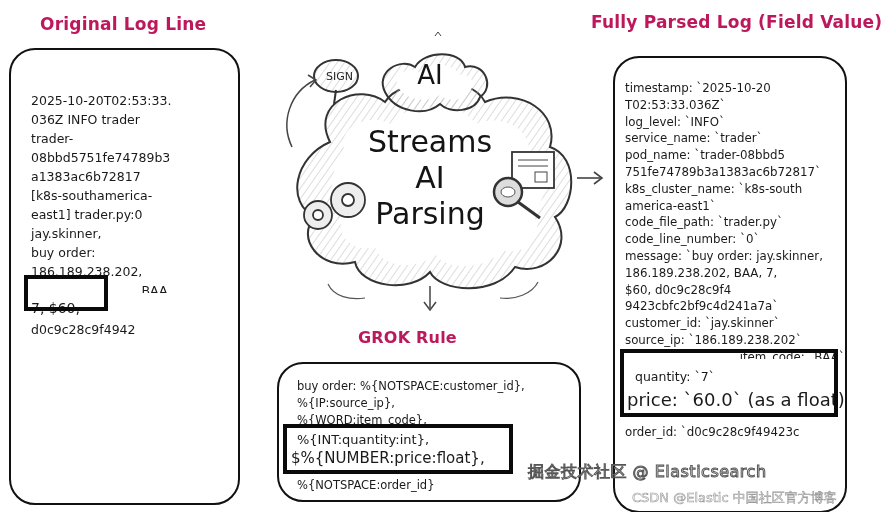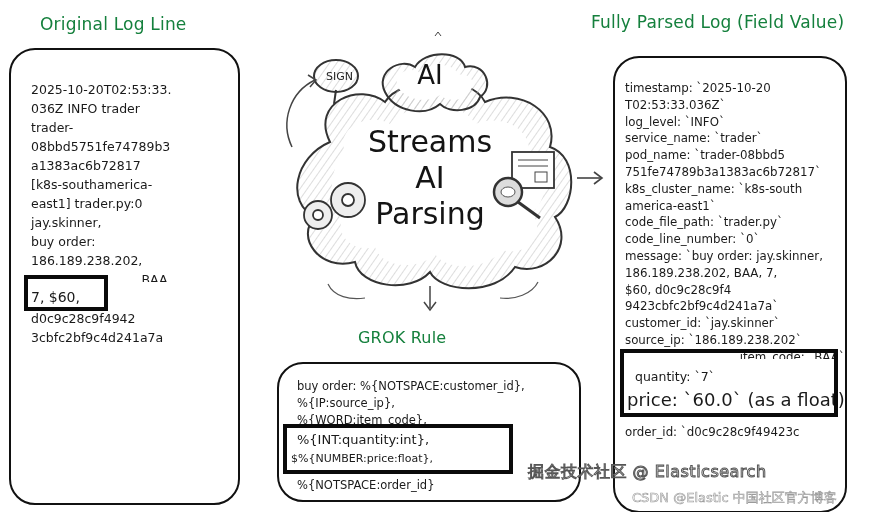--- a/index.html
+++ b/index.html
@@ -1,49 +1,48 @@
 <!DOCTYPE html>
 <html><head>
 <meta charset="utf-8">
 <style>
   html, body { margin:0; padding:0; background:#ffffff; }
   body { width:888px; height:512px; position:relative; overflow:hidden;
          font-family:"DejaVu Sans", sans-serif; color:#1c1c1c; }
-  .title { position:absolute; font-size:17px; color:#15803d; letter-spacing:0.2px; }
+  .title { position:absolute; font-size:17px; color:#be185d; letter-spacing:0.2px;font-weight:bold; }
   .box { position:absolute; border:2px solid #111; border-radius:26px; background:#fff; }
   .mono { font-family:"DejaVu Sans", sans-serif; font-size:12.5px; line-height:19px; color:#1a1a1a; }
   .line { white-space:nowrap; display:block; }
   .highlight { position:absolute; border:4px solid #0a0a0a; background:transparent; }
   .cloud-wrap { position:absolute; left:270px; top:32px; width:320px; height:290px; }
   .cloud-text { position:absolute; left:0; width:100%; text-align:center; font-family:"DejaVu Sans", sans-serif; color:#141414; }
   .wm1 { position:absolute; left:528px; top:462px; font-size:16px; color:#ffffff;
          -webkit-text-stroke:1px #555; letter-spacing:0.5px; white-space:nowrap; }
   .wm2 { position:absolute; left:632px; top:489px; font-size:13px; color:#ffffff;
          -webkit-text-stroke:0.6px #9a9a9a; white-space:nowrap; }
 </style>
 </head>
 <body>
 
 <div class="title" style="left:40px; top:14px;">Original Log Line</div>
 <div class="box" style="left:9px; top:48px; width:227px; height:453px;">
-  <div class="mono" style="position:absolute; left:20px; top:30px;">
+  <div class="mono" style="position:absolute; left:20px; top:41px;">
     <span class="line">2025-10-20T02:53:33.</span>
     <span class="line">036Z INFO trader</span>
     <span class="line">trader-</span>
     <span class="line">08bbd5751fe74789b3</span>
     <span class="line">a1383ac6b72817</span>
     <span class="line">[k8s-southamerica-</span>
     <span class="line">east1] trader.py:0</span>
     <span class="line">jay.skinner,</span>
     <span class="line">buy order:</span>
     <span class="line">186.189.238.202,</span>
     <span class="line" style="height:12px; overflow:hidden;text-align:right;">BAA,</span>
     <span class="line" style="font-size:14px; margin-top:6px;">7, $60,</span>
     <span class="line" style="margin-top:2px;">d0c9c28c9f4942</span>
-    <span class="line">3cbfc2bf9c4d241a7a</span>
   </div>
 </div>
 <div class="highlight" style="left:24px; top:275px; width:76px; height:28px;"></div>
 
 <div class="cloud-wrap">
   <svg width="320" height="290" viewBox="0 0 320 290">
     <defs>
       <pattern id="hatch" width="6" height="6" patternUnits="userSpaceOnUse" patternTransform="rotate(35)">
         <line x1="0" y1="0" x2="0" y2="6" stroke="#bbb" stroke-width="1"></line>
       </pattern>
@@ -101,21 +100,21 @@
   <path d="M19,2 L27,8 L19,14" fill="none" stroke="#444" stroke-width="1.6"></path>
 </svg>
 
 <div class="title" style="left:358px; top:328px; font-size:16px;">GROK Rule</div>
 <div class="box" style="left:277px; top:362px; width:300px; height:136px;">
   <div class="mono" style="position:absolute; left:18px; top:14px; font-size:11.5px; line-height:17px;">
     <span class="line">buy order: %{NOTSPACE:customer_id},</span>
     <span class="line">%{IP:source_ip},</span>
     <span class="line" style="height:13px; overflow:hidden;">%{WORD:item_code},</span>
     <span class="line" style="font-size:13px; margin-top:6px;">%{INT:quantity:int},</span>
-    <span class="line" style="font-size:11px; margin-left:-6px; margin-top:2px;">$%{NUMBER:price:float},</span>
+    <span class="line" style="font-size:15px; margin-left:-6px; margin-top:2px;">$%{NUMBER:price:float},</span>
     <span class="line" style="margin-top:10px;">%{NOTSPACE:order_id}</span>
   </div>
 </div>
 <div class="highlight" style="left:283px; top:424px; width:222px; height:42px;"></div>
 
 <div class="title" style="left:591px; top:12px;">Fully Parsed Log (Field Value)</div>
 <div class="box" style="left:613px; top:56px; width:230px; height:453px;">
   <div class="mono" style="position:absolute; left:10px; top:22px; font-size:11.8px; line-height:16.8px;">
     <span class="line">timestamp: `2025-10-20</span>
     <span class="line">T02:53:33.036Z`</span>

